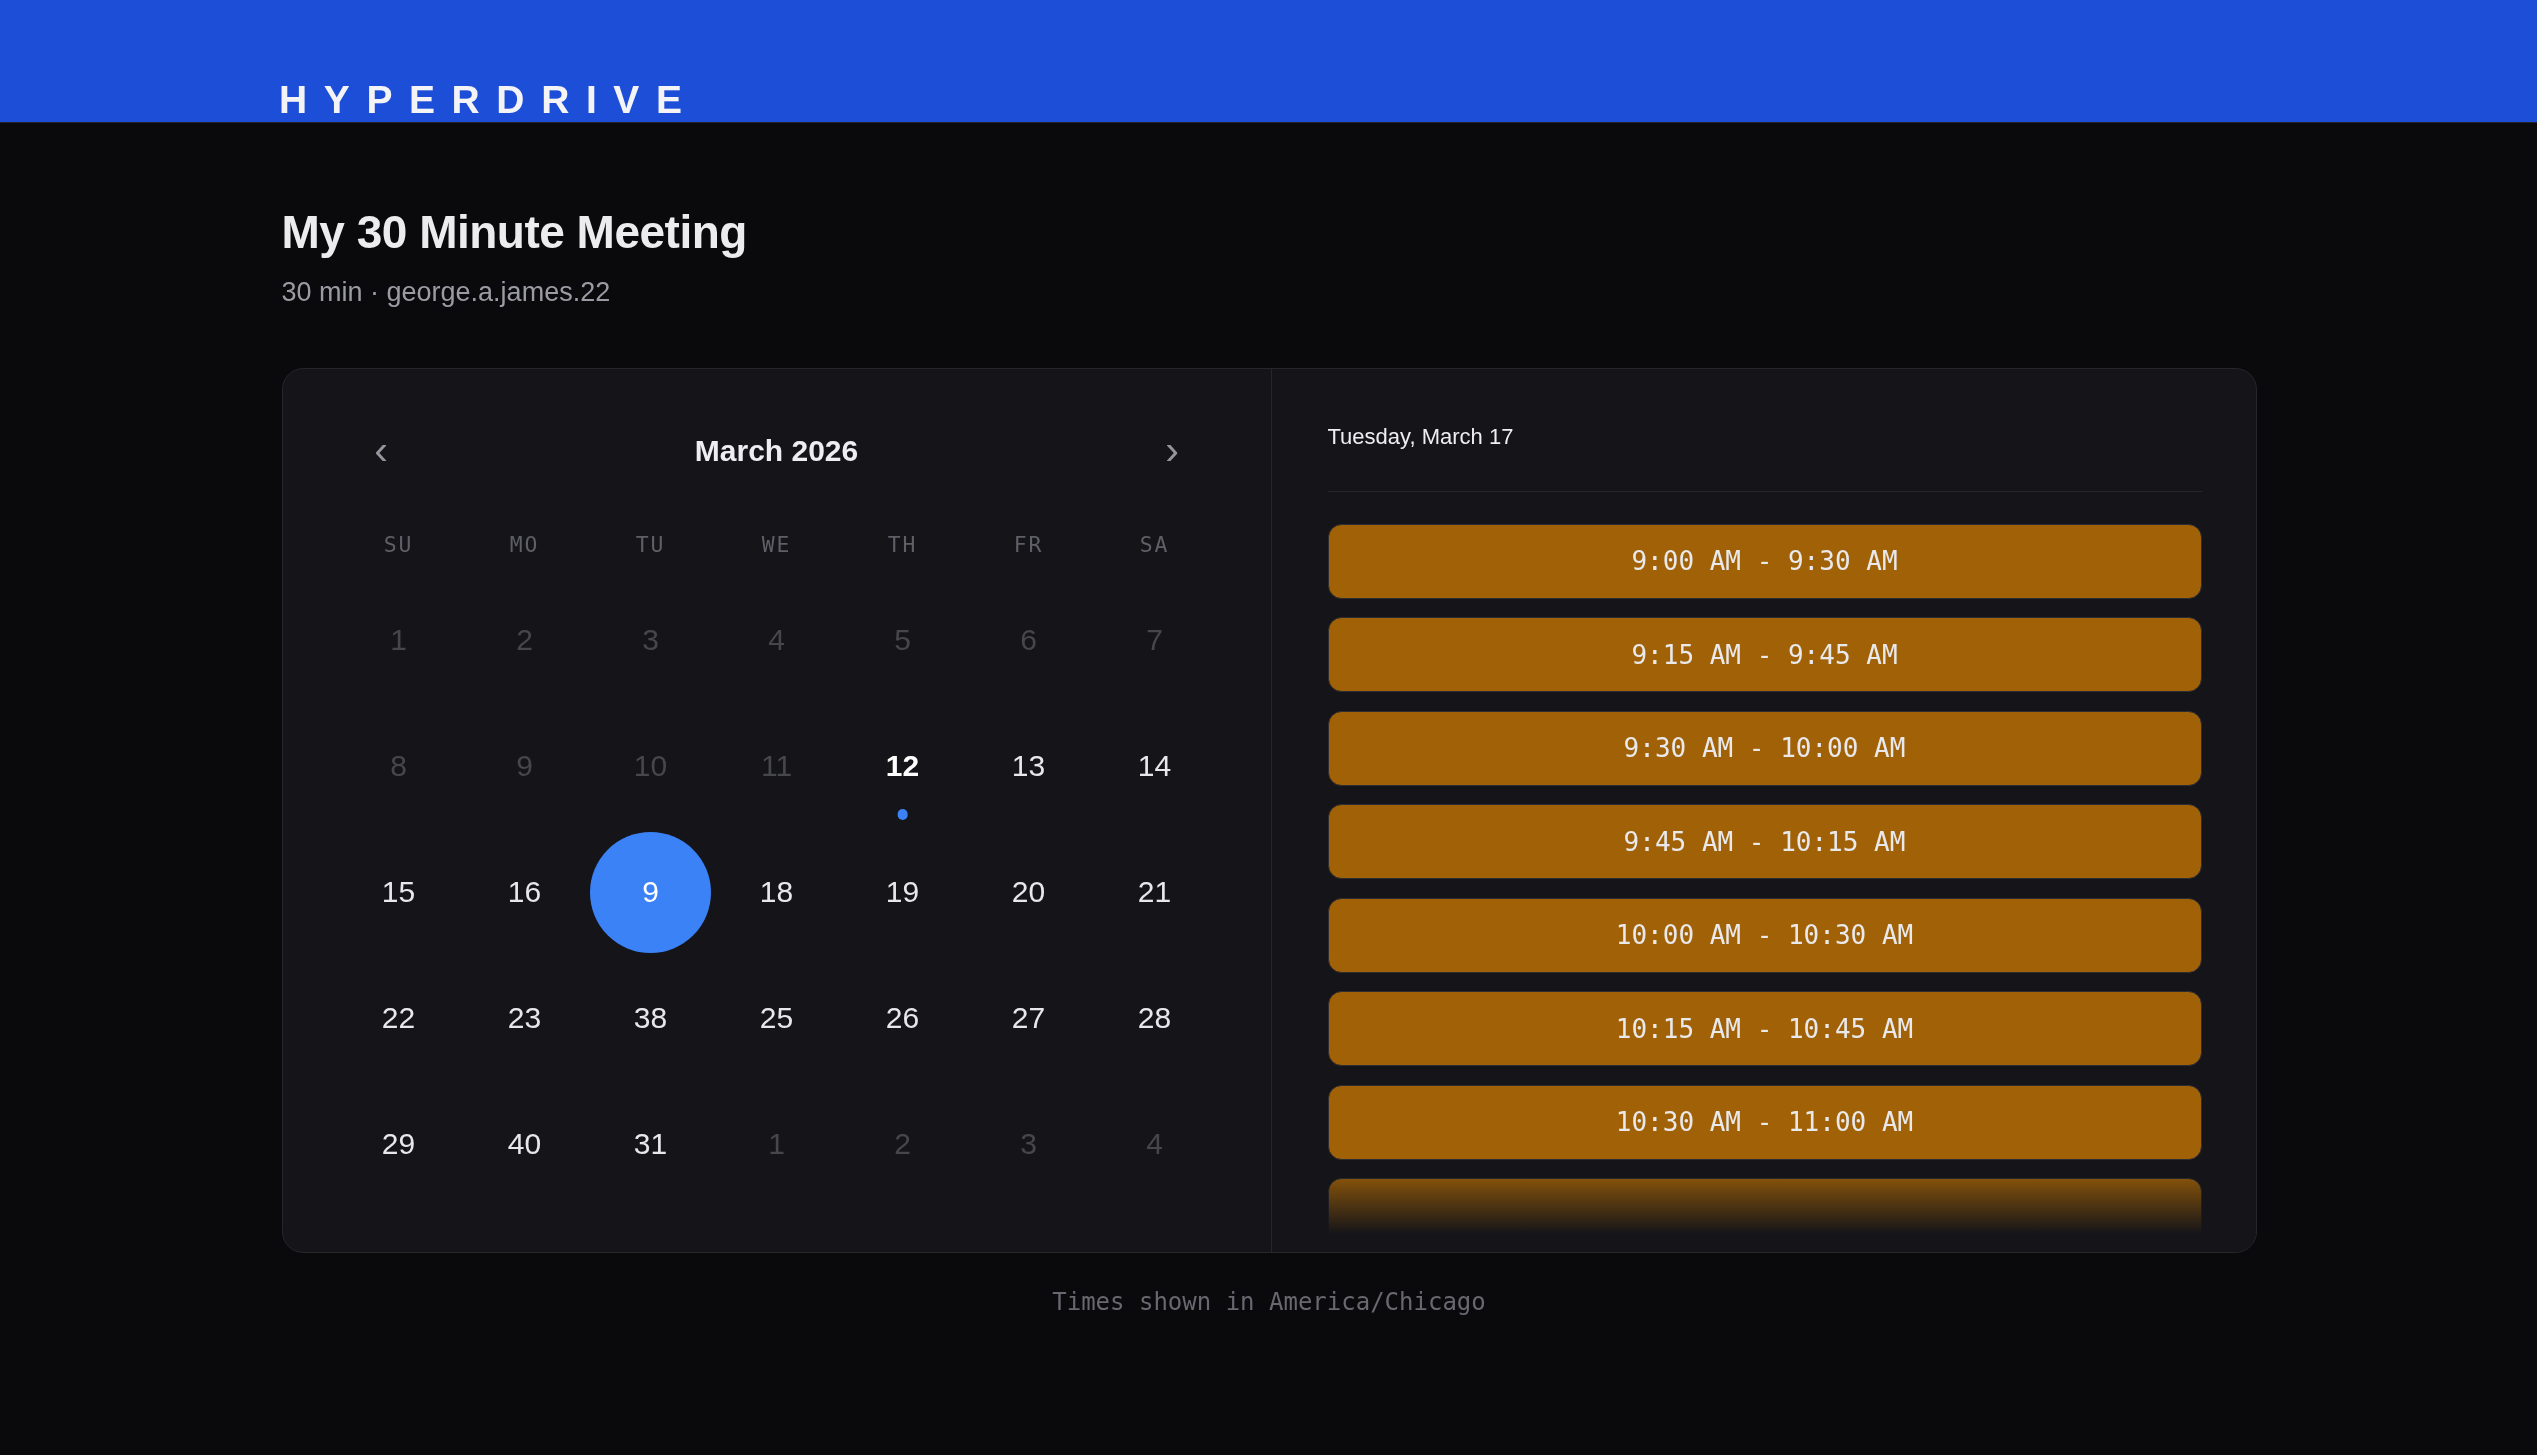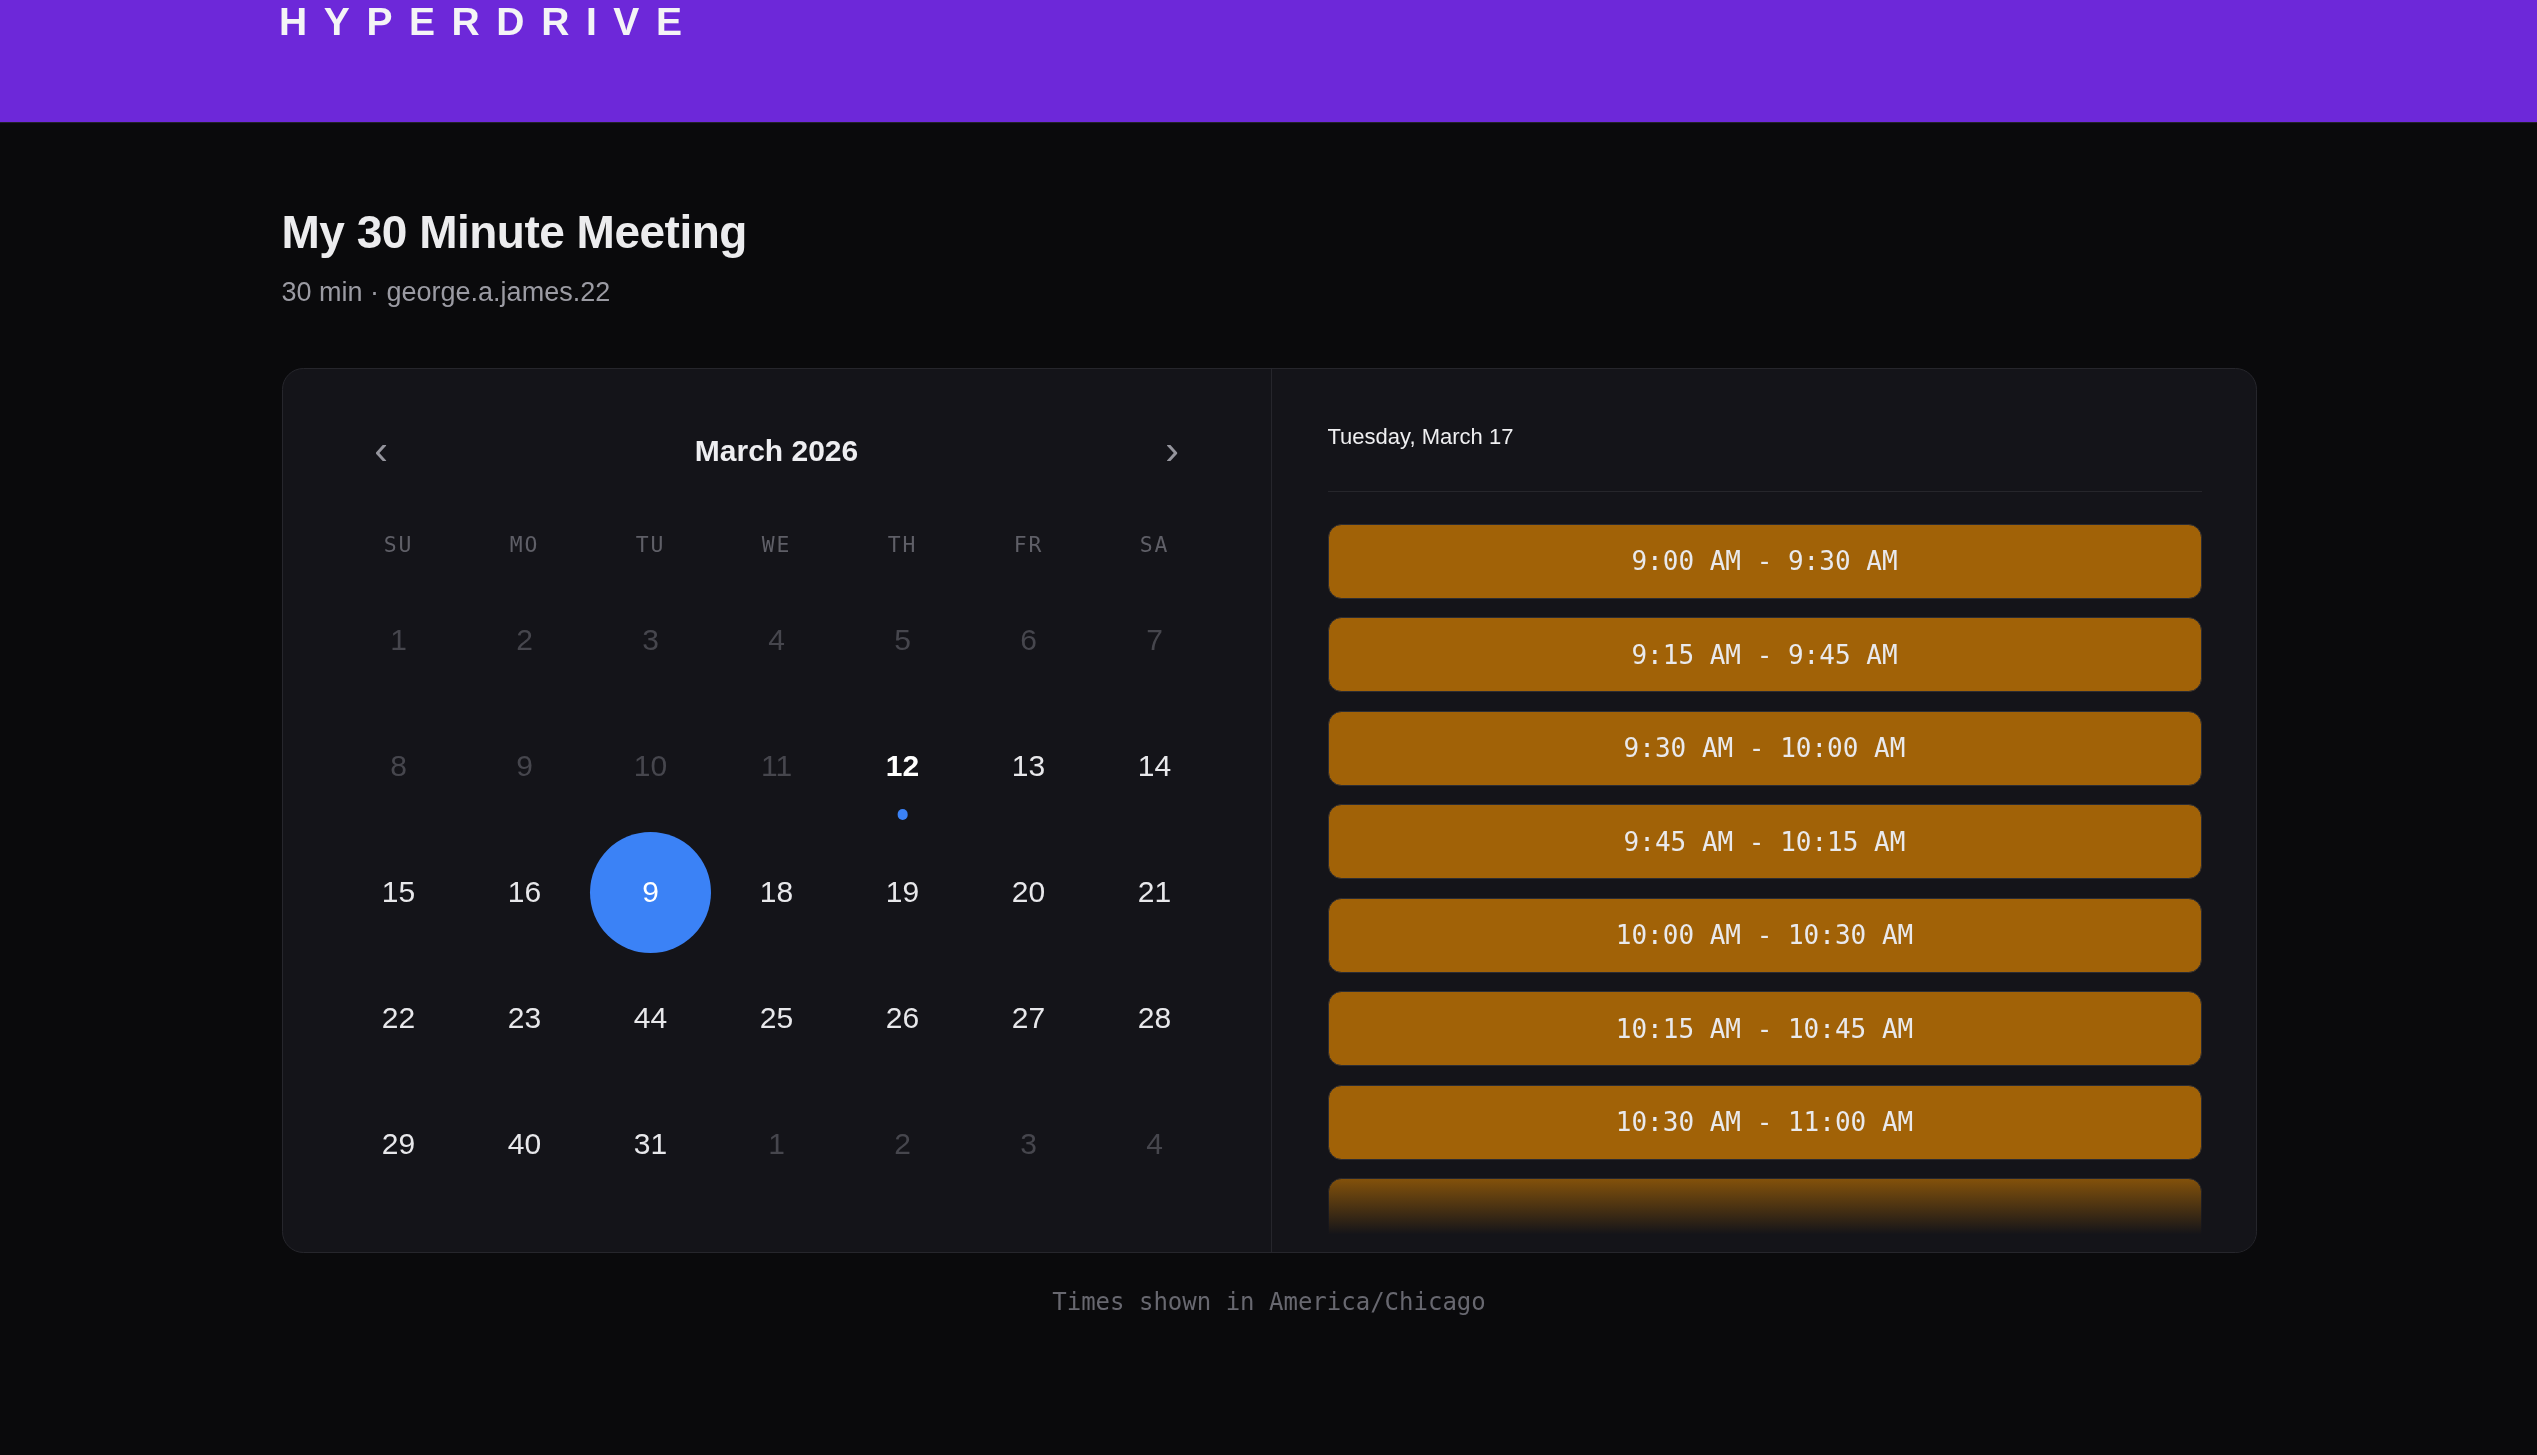--- a/index.html
+++ b/index.html
@@ -6,23 +6,23 @@
   *{ box-sizing:border-box; margin:0; padding:0; }
   html{ background:#000; }
   body{
     width:2538px; height:1456px; overflow:hidden;
     background:#0a0a0c;
     font-family:"Liberation Sans", sans-serif;
     color:#ececef;
   }
   
   .topbar{
-    height:123px; background:#6d28d9;
+    height:123px; background:#1d4ed8;
     border-bottom:1.9px solid #222228;
-    display:flex; align-items:flex-start;
+    display:flex; align-items:flex-end;
   }
   .brand{
     margin-left:279px;
     font-size:39px; font-weight:700; letter-spacing:16.6px;
     color:#f4f4f6; white-space:nowrap;
   }
   
   .container{ width:1975px; margin:4px auto; }
   .page-title{
     margin-top:82px;
@@ -216,21 +216,21 @@
           <div class="day-cell enabled">
             <span>21</span>
           </div>
           <div class="day-cell enabled">
             <span>22</span>
           </div>
           <div class="day-cell enabled">
             <span>23</span>
           </div>
           <div class="day-cell enabled">
-            <span>44</span>
+            <span>38</span>
           </div>
           <div class="day-cell enabled">
             <span>25</span>
           </div>
           <div class="day-cell enabled">
             <span>26</span>
           </div>
           <div class="day-cell enabled">
             <span>27</span>
           </div>

